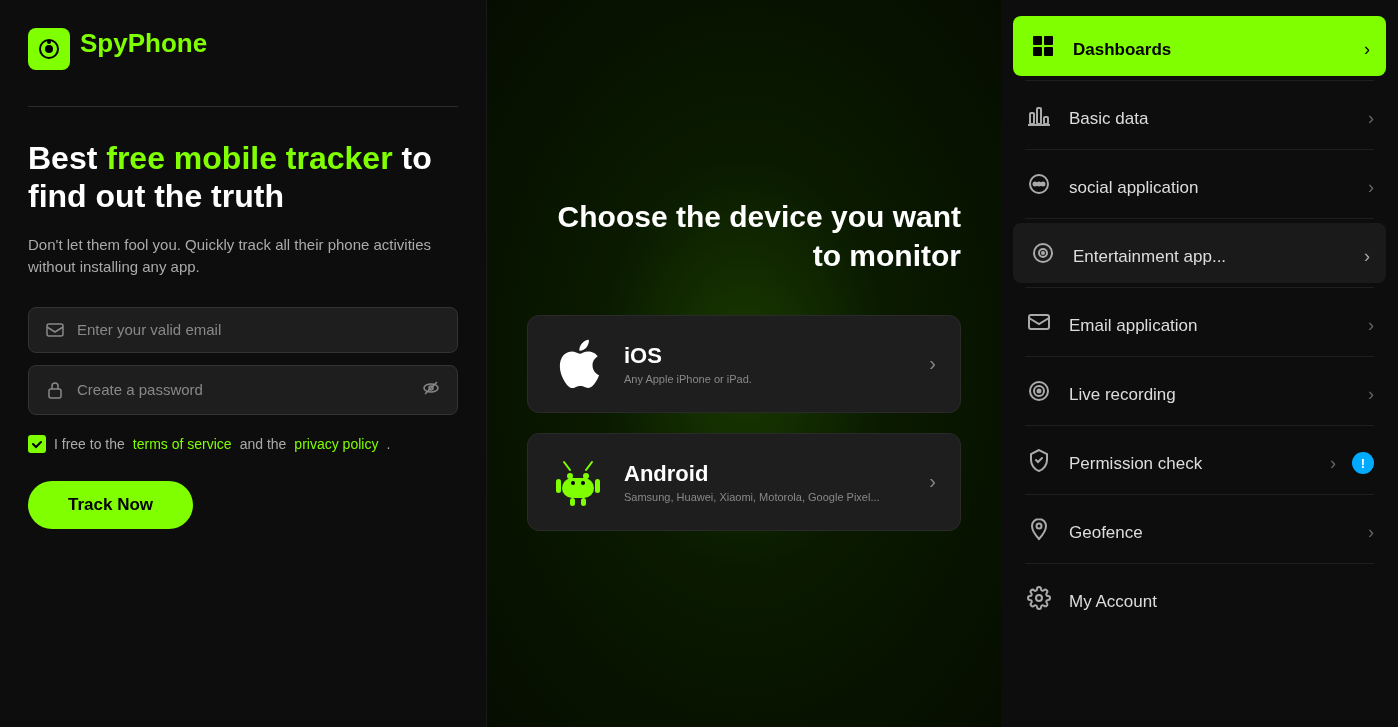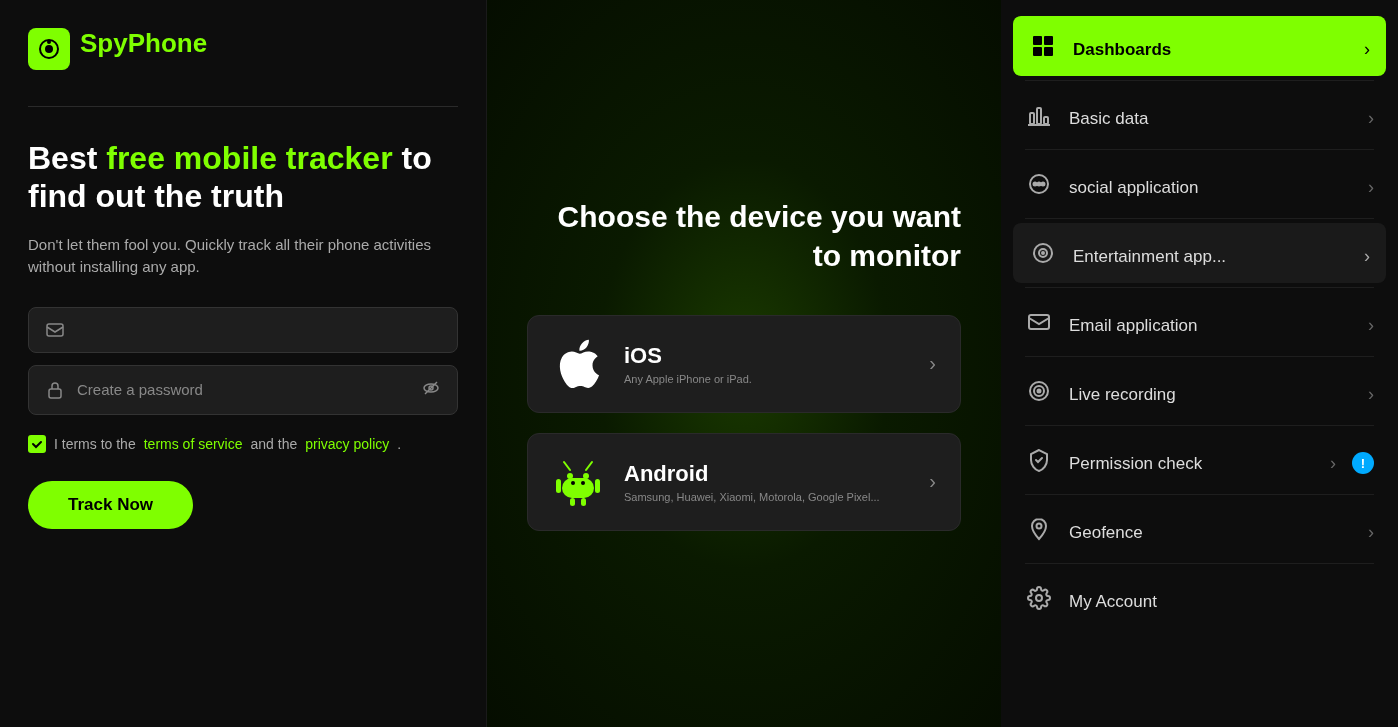--- a/index.html
+++ b/index.html
@@ -291,20 +291,21 @@
   <h1 class="headline">
     <span>Best </span><span class="accent">free mobile tracker</span><span> to find out the truth</span>
   </h1>
   <p class="subtext">Don't let them fool you. Quickly track all their phone activities without installing any app.</p>
   <div class="input-group">
     <div class="input-wrapper">
       <svg width="20" height="20" viewBox="0 0 20 20" fill="none">
         <rect x="2" y="4" width="16" height="12" rx="2" stroke="#888" stroke-width="1.5"></rect>
         <path d="M2 7l8 5 8-5" stroke="#888" stroke-width="1.5"></path>
       </svg>
+      <input type="email" placeholder="Enter your valid email" style="">
     </div>
     <div class="input-wrapper">
       <svg width="20" height="20" viewBox="0 0 20 20" fill="none">
         <rect x="4" y="9" width="12" height="9" rx="2" stroke="#888" stroke-width="1.5"></rect>
         <path d="M7 9V6a3 3 0 016 0v3" stroke="#888" stroke-width="1.5"></path>
       </svg>
       <input type="password" placeholder="Create a password" style="">
       <span class="eye-icon">
         <svg width="20" height="20" viewBox="0 0 20 20" fill="none">
           <ellipse cx="10" cy="10" rx="7" ry="4" stroke="#888" stroke-width="1.5"></ellipse>
@@ -313,21 +314,21 @@
         </svg>
       </span>
     </div>
   </div>
   <div class="terms-row">
     <div class="checkbox-custom">
       <svg width="12" height="12" viewBox="0 0 12 12" fill="none">
         <path d="M2 6l3 3 5-5" stroke="#000" stroke-width="2" stroke-linecap="round"></path>
       </svg>
     </div>
-    <span>I terms to the </span>
+    <span>I free to the </span>
     <a href="#">terms of service</a>
     <span> and the </span>
     <a href="#">privacy policy</a>
     <span>.</span>
   </div>
   <button class="track-btn">Track Now</button>
 </div>
 
 <div class="middle-panel">
   <h2 class="choose-title">Choose the device you want to monitor</h2>

